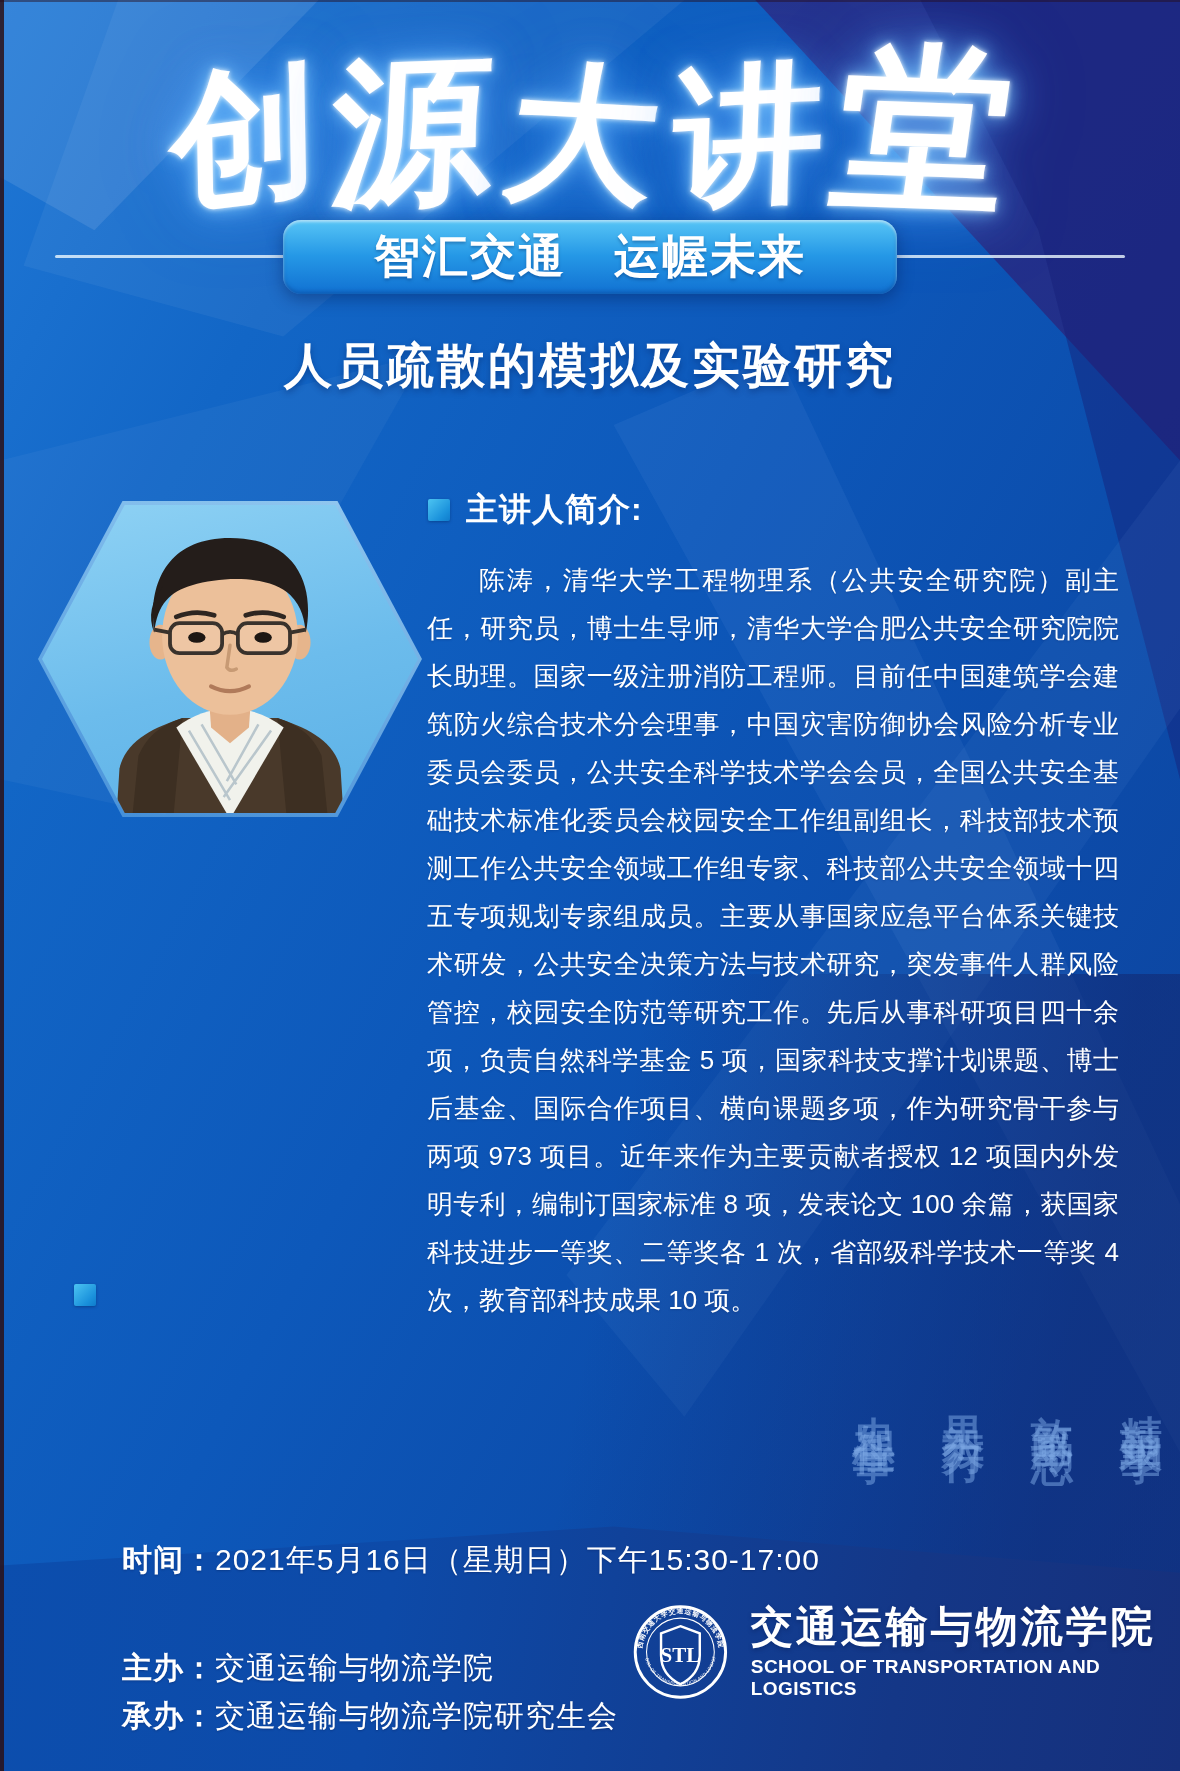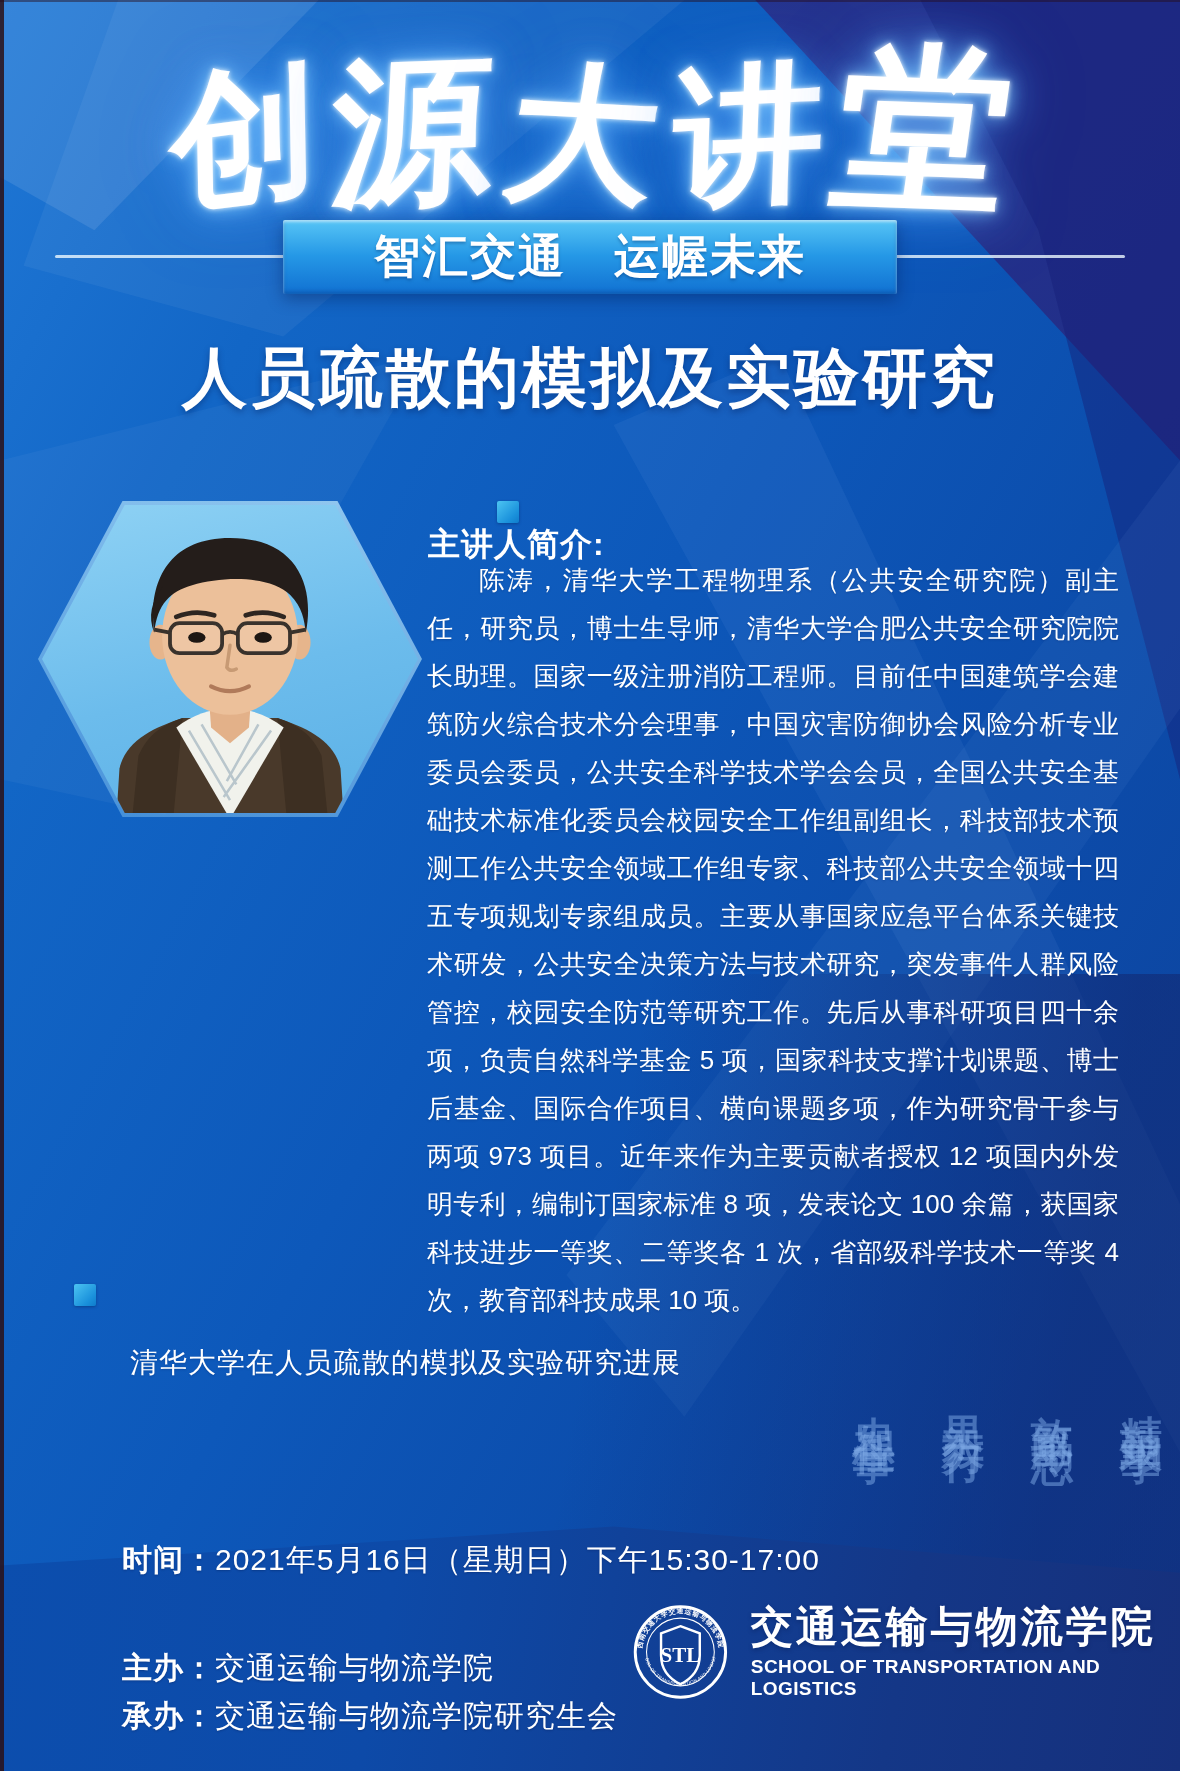--- a/index.html
+++ b/index.html
@@ -30,47 +30,47 @@
   .brand-title span{display:inline-block;transform-origin:center;
     text-shadow:0 0 5px rgba(255,255,255,.9),0 0 18px rgba(130,205,255,.95),0 0 40px rgba(90,170,255,.75),0 0 70px rgba(70,150,255,.5);}
   .brand-title span:nth-child(1){font-size:148px;transform:rotate(-7deg) skewX(-6deg);margin-right:14px;}
   .brand-title span:nth-child(2){font-size:160px;transform:rotate(-2deg) skewX(-5deg);margin-right:16px;}
   .brand-title span:nth-child(3){font-size:150px;transform:rotate(3deg) skewX(-7deg);margin-right:16px;}
   .brand-title span:nth-child(4){font-size:150px;transform:rotate(-3deg) skewX(-5deg);margin-right:14px;}
   .brand-title span:nth-child(5){font-size:172px;transform:rotate(2deg) skewX(-6deg);}
 
   .divider{position:absolute;left:55px;right:55px;top:255px;height:3px;
     background:rgba(235,248,255,.8);border-radius:2px;}
-  .slogan{position:absolute;left:283px;top:220px;width:614px;height:74px;border-radius:2px;
+  .slogan{position:absolute;left:283px;top:220px;width:614px;height:74px;border-radius:18px;
     background:linear-gradient(180deg,#57c5f6 0%,#2598e6 48%,#1171d2 100%);
     box-shadow:0 5px 16px rgba(0,25,80,.4), inset 0 2px 3px rgba(255,255,255,.55), inset 0 -2px 4px rgba(0,40,110,.35);
     display:flex;align-items:center;justify-content:center;
     font-size:46px;font-weight:800;letter-spacing:2px;text-shadow:0 2px 3px rgba(0,40,100,.35);}
 
   .lecture-title{position:absolute;left:0;right:0;top:334px;text-align:center;
-    font-size:65px;font-weight:800;letter-spacing:3px;text-shadow:0 3px 6px rgba(0,30,90,.4);white-space:nowrap;}
+    font-size:48px;font-weight:800;letter-spacing:3px;text-shadow:0 3px 6px rgba(0,30,90,.4);white-space:nowrap;}
 
   
   .hex-outer{position:absolute;left:38px;top:501px;width:384px;height:316px;
     clip-path:polygon(0% 50%,22% 0%,78% 0%,100% 50%,78% 100%,22% 100%);
     background:linear-gradient(200deg,rgba(190,235,255,.75),rgba(120,190,240,.45));}
   .hex-inner{position:absolute;left:4px;top:4px;width:376px;height:308px;
     clip-path:polygon(0% 50%,22% 0%,78% 0%,100% 50%,78% 100%,22% 100%);
     background:linear-gradient(165deg,#8fd2f4 0%,#6cbcec 55%,#5bb0e6 100%);overflow:hidden;}
   .hex-inner svg{position:absolute;left:50%;top:14px;transform:translateX(-50%);}
 
   .speaker-name{position:absolute;left:128px;top:870px;font-size:35px;font-weight:700;
     letter-spacing:3px;text-shadow:0 2px 4px rgba(0,30,90,.35);}
 
   .section-header{position:absolute;display:flex;align-items:center;}
   .bullet{width:22px;height:22px;margin-right:16px;border-radius:2px;
     background:linear-gradient(135deg,#4cc4f2 0%,#1b92dc 70%,#0f7ccc 100%);
     box-shadow:0 1px 3px rgba(0,30,80,.4);}
   .section-header .label{font-size:32px;font-weight:800;letter-spacing:1px;}
-  .hdr-speaker{left:428px;top:501px;flex-direction:column;}
+  .hdr-speaker{left:428px;top:488px;}
   .hdr-content{left:74px;top:1284px;}
 
   .bio{position:absolute;left:427px;top:556px;width:692px;
     font-size:26px;line-height:48px;font-weight:500;text-align:justify;text-indent:2em;
     color:#ffffff;text-shadow:0 1px 2px rgba(0,30,90,.25);}
   .content-summary{position:absolute;left:130px;top:1344px;font-size:28px;font-weight:500;
     letter-spacing:1px;text-shadow:0 1px 2px rgba(0,30,90,.25);}
 
   
   .motto{position:absolute;left:846px;top:1382px;display:flex;pointer-events:none;}
@@ -163,21 +163,20 @@
 
   <div class="section-header hdr-speaker">
     <span class="bullet"></span>
     <span class="label">主讲人简介:</span>
   </div>
   <div class="bio">陈涛，清华大学工程物理系（公共安全研究院）副主任，研究员，博士生导师，清华大学合肥公共安全研究院院长助理。国家一级注册消防工程师。目前任中国建筑学会建筑防火综合技术分会理事，中国灾害防御协会风险分析专业委员会委员，公共安全科学技术学会会员，全国公共安全基础技术标准化委员会校园安全工作组副组长，科技部技术预测工作公共安全领域工作组专家、科技部公共安全领域十四五专项规划专家组成员。主要从事国家应急平台体系关键技术研发，公共安全决策方法与技术研究，突发事件人群风险管控，校园安全防范等研究工作。先后从事科研项目四十余项，负责自然科学基金 5 项，国家科技支撑计划课题、博士后基金、国际合作项目、横向课题多项，作为研究骨干参与两项 973 项目。近年来作为主要贡献者授权 12 项国内外发明专利，编制订国家标准 8 项，发表论文 100 余篇，获国家科技进步一等奖、二等奖各 1 次，省部级科学技术一等奖 4 次，教育部科技成果 10 项。</div>
 
   <div class="section-header hdr-content">
     <span class="bullet"></span>
   </div>
-  <div class="content-summary">清华大学在人员疏散的模拟及实验研究进展</div>
 
   <div class="motto">
     <div>忠恕任事</div>
     <div>果毅力行</div>
     <div>敦篤勵志</div>
     <div>精勤求學</div>
   </div>
 
   <div class="detail-row row-time">
     <span class="dl">时间：</span><span class="dv">2021年5月16日（星期日）下午15:30-17:00</span>

